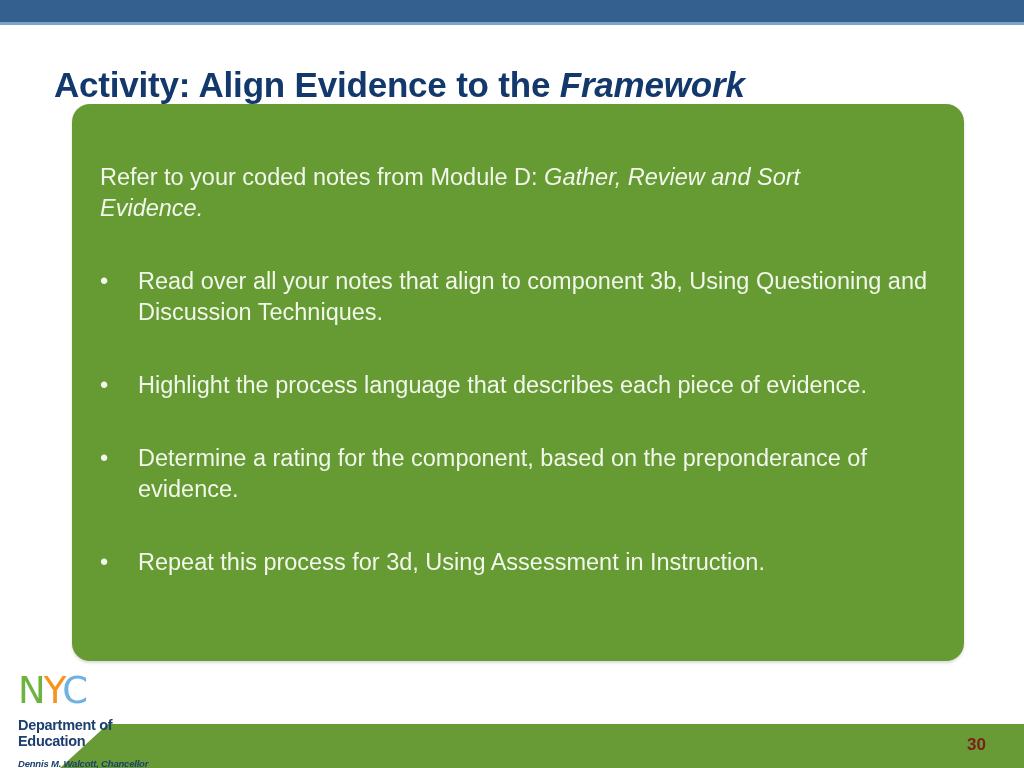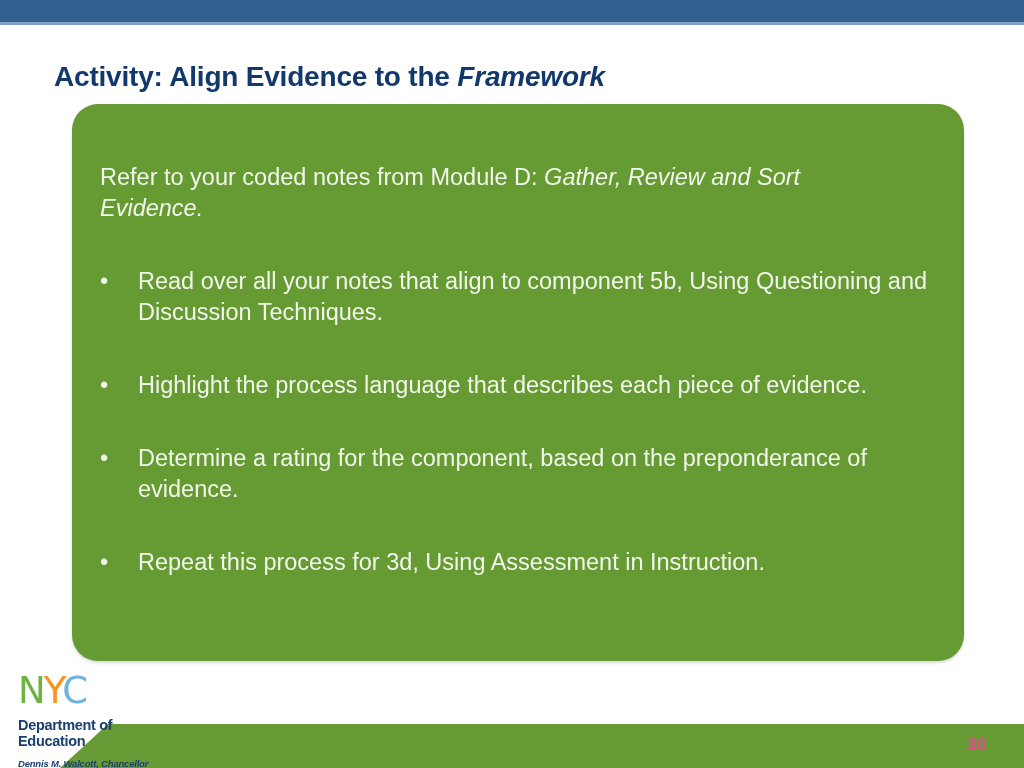--- a/index.html
+++ b/index.html
@@ -31,39 +31,39 @@
     height: 3px;
     background: #7fa2c8;
   }
 
   
   #slide-title {
     position: absolute;
     left: 54px;
     top: 42px;
     width: 900px;
-    font-size: 28px;
+    font-size: 35px;
     font-weight: bold;
     color: #13386b;
     letter-spacing: -0.2px;
     white-space: nowrap;
   }
   #slide-title .ital {
     font-style: italic;
   }
 
   
   #content-panel {
     position: absolute;
     left: 72px;
     top: 104px;
     width: 892px;
     height: 557px;
     background: #669a33;
-    border-radius: 26px;
+    border-radius: 18px;
     box-shadow: 0 2px 3px rgba(0,0,0,0.15);
   }
 
   #panel-inner {
     position: absolute;
     left: 28px;
     top: 58px;
     right: 30px;
   }
 
@@ -108,21 +108,21 @@
     height: 44px;
     background: #689b36;
     clip-path: polygon(108px 0, 1024px 0, 1024px 44px, 60px 44px);
   }
   #page-number {
     position: absolute;
     right: 38px;
     top: 735px;
     font-size: 17px;
     font-weight: bold;
-    color: #ec4899;
+    color: #7f1d1d;
   }
 
   
   #doe-logo {
     position: absolute;
     left: 18px;
     top: 672px;
     width: 130px;
   }
   #logo-nyc {
@@ -164,21 +164,21 @@
 <h1 id="slide-title"><span>Activity: Align Evidence to the </span><span class="ital">Framework</span></h1>
 
 <div id="content-panel">
   <div id="panel-inner">
 
     <p class="intro-text"><span>Refer to your coded notes from Module D: </span><span class="ital">Gather, Review and Sort Evidence.</span></p>
 
     <ul class="bullet-list">
       <li class="bullet-item">
         <span class="dot">•</span>
-        <span>Read over all your notes that align to component 5b, Using Questioning and Discussion Techniques.</span>
+        <span>Read over all your notes that align to component 3b, Using Questioning and Discussion Techniques.</span>
       </li>
       <li class="bullet-item">
         <span class="dot">•</span>
         <span>Highlight the process language that describes each piece of evidence.</span>
       </li>
       <li class="bullet-item">
         <span class="dot">•</span>
         <span>Determine a rating for the component, based on the preponderance of evidence.</span>
       </li>
       <li class="bullet-item">

